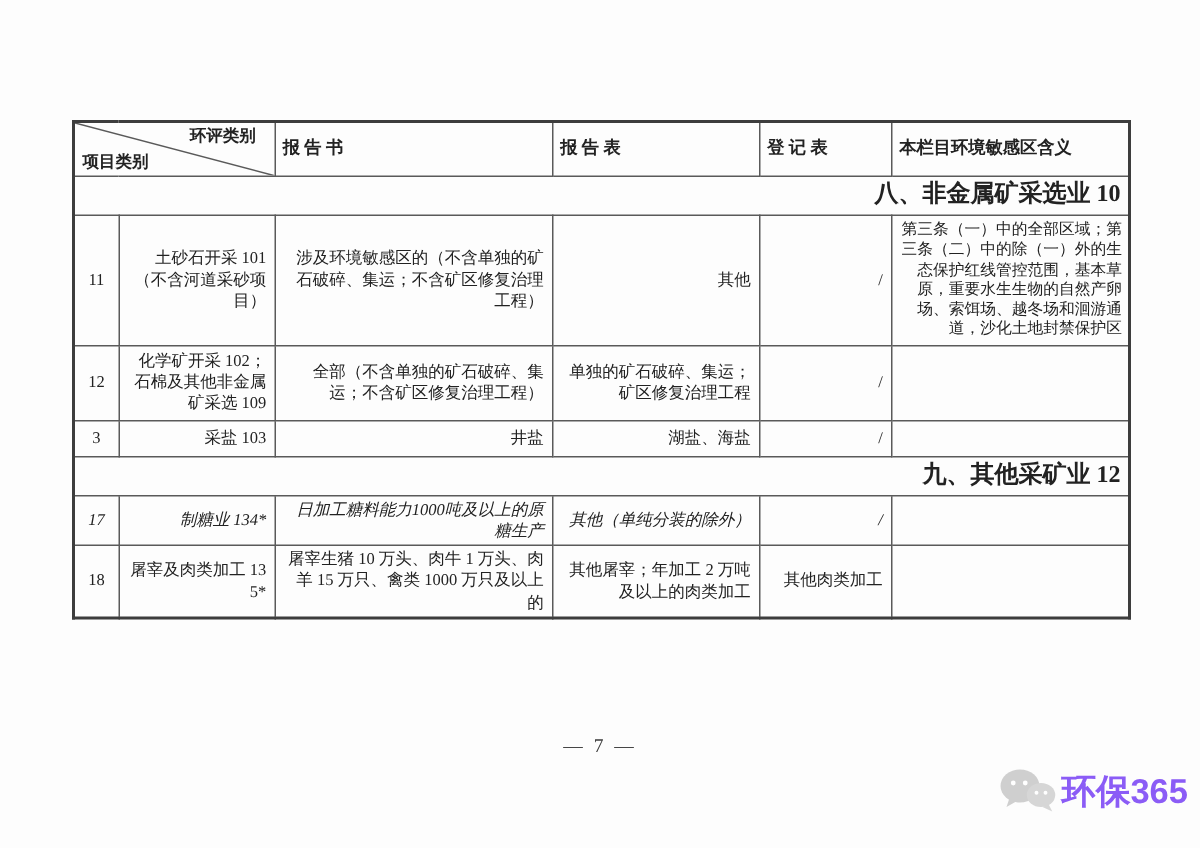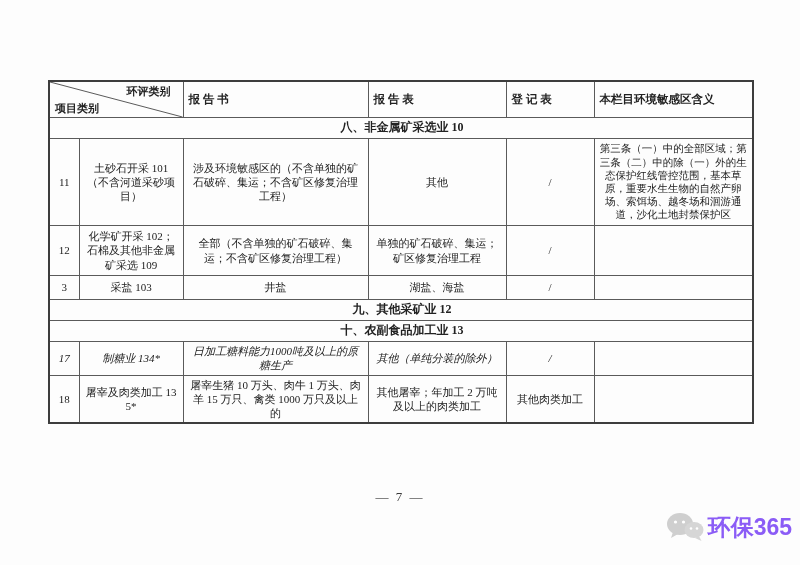--- a/index.html
+++ b/index.html
@@ -20,35 +20,35 @@
     border-collapse: collapse;
     table-layout: fixed;
     border: 2px solid #3d3d3d;
   }
   .doc-table td {
     border: 1px solid #5a5a5a;
     padding: 2px 5px;
     font-size: 11px;
     line-height: 1.3;
     vertical-align: middle;
-    text-align: center;
+    text-align: right;
     word-break: break-all;
   }
   .doc-table td.th {
     font-weight: bold;
     text-align: left;
     font-size: 11.5px;
   }
   .doc-table td.num {
     text-align: center;
     margin-top: 33px;
   }
   .doc-table td.sec {
     font-weight: bold;
-    font-size: 12px;
+    font-size: 16px;
     padding-left: 7px;
   }
   .doc-table td.sens {
     font-size: 10.5px;
     line-height: 1.26;
     padding: 2px 4px;
   }
   .doc-table td.corner-cell {
     position: relative;
     padding: 0;
@@ -159,23 +159,20 @@
       <td>湖盐、海盐</td>
       <td>/</td>
       <td class="sens"></td>
     </tr>
 
     <tr class="rh-sec">
       <td colspan="6" class="sec">九、其他采矿业 12</td>
     </tr>
 
 
-    <tr class="rh-sec">
-      <td colspan="6" class="sec">十、农副食品加工业 13</td>
-    </tr>
 
 
 
     <tr class="rh-17">
       <td class="num">17</td>
       <td>制糖业 134*</td>
       <td>日加工糖料能力1000吨及以上的原糖生产</td>
       <td>其他（单纯分装的除外）</td>
       <td>/</td>
       <td class="sens"></td>

